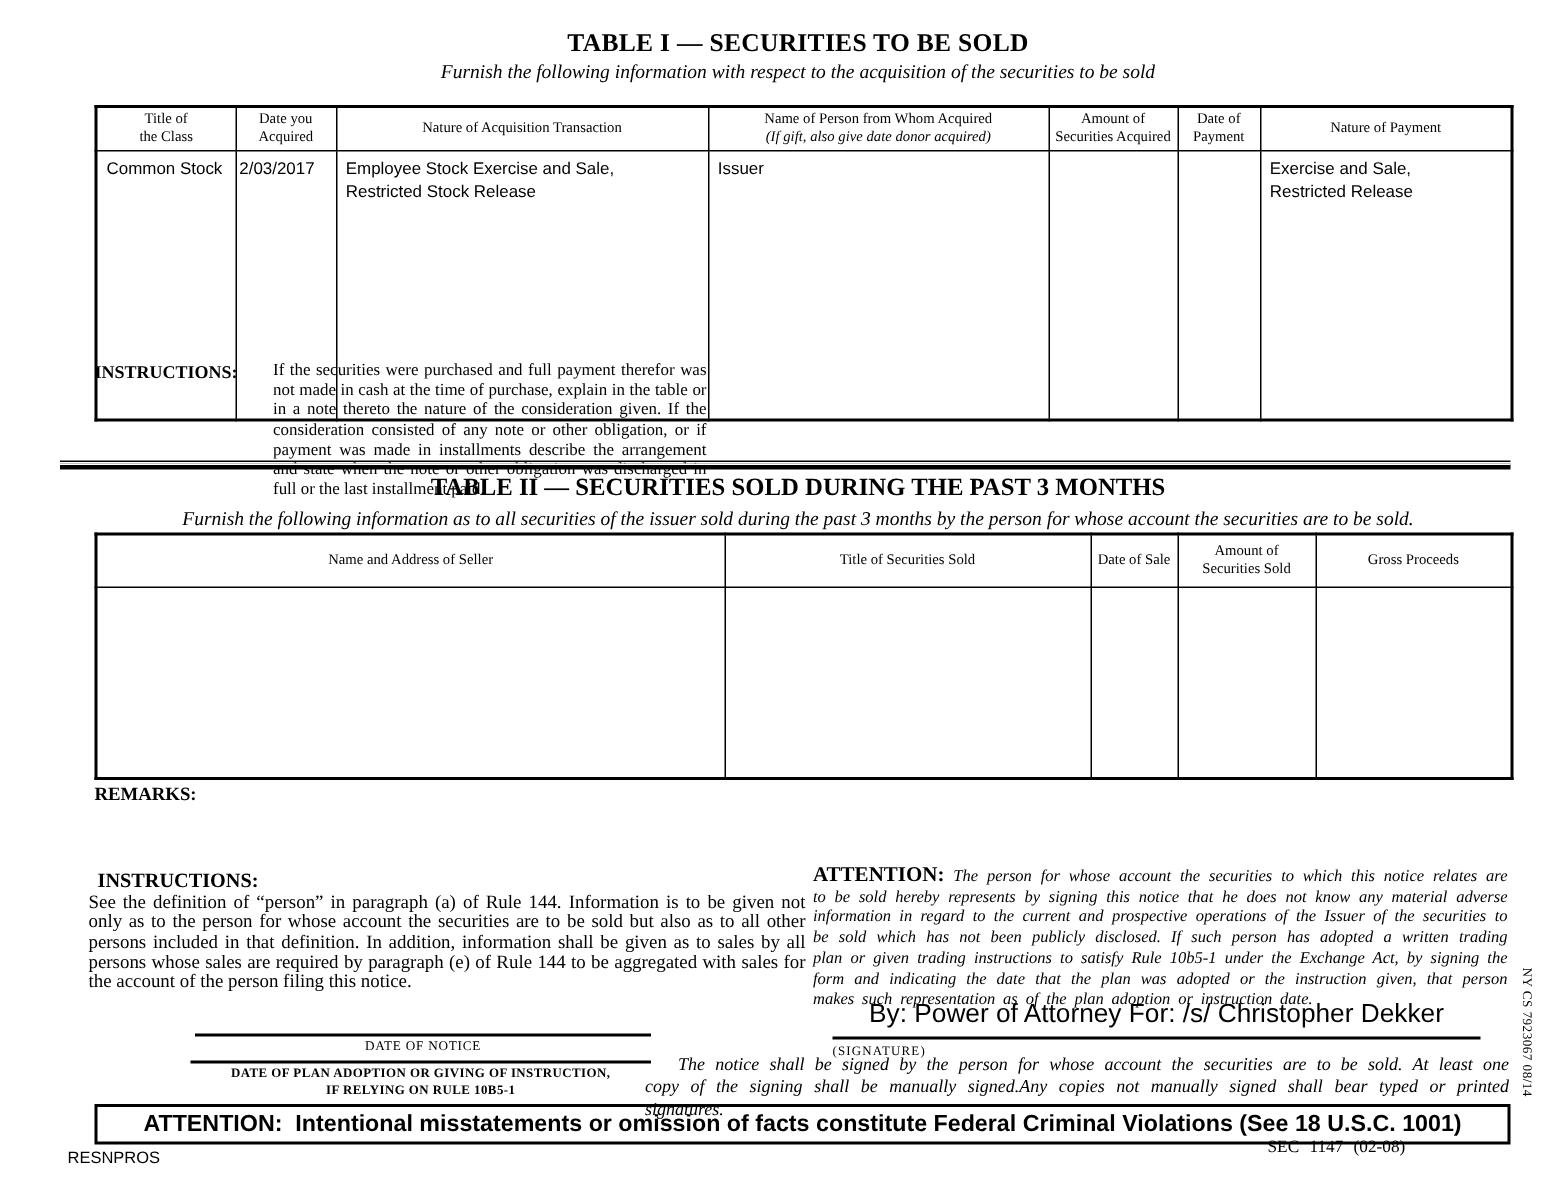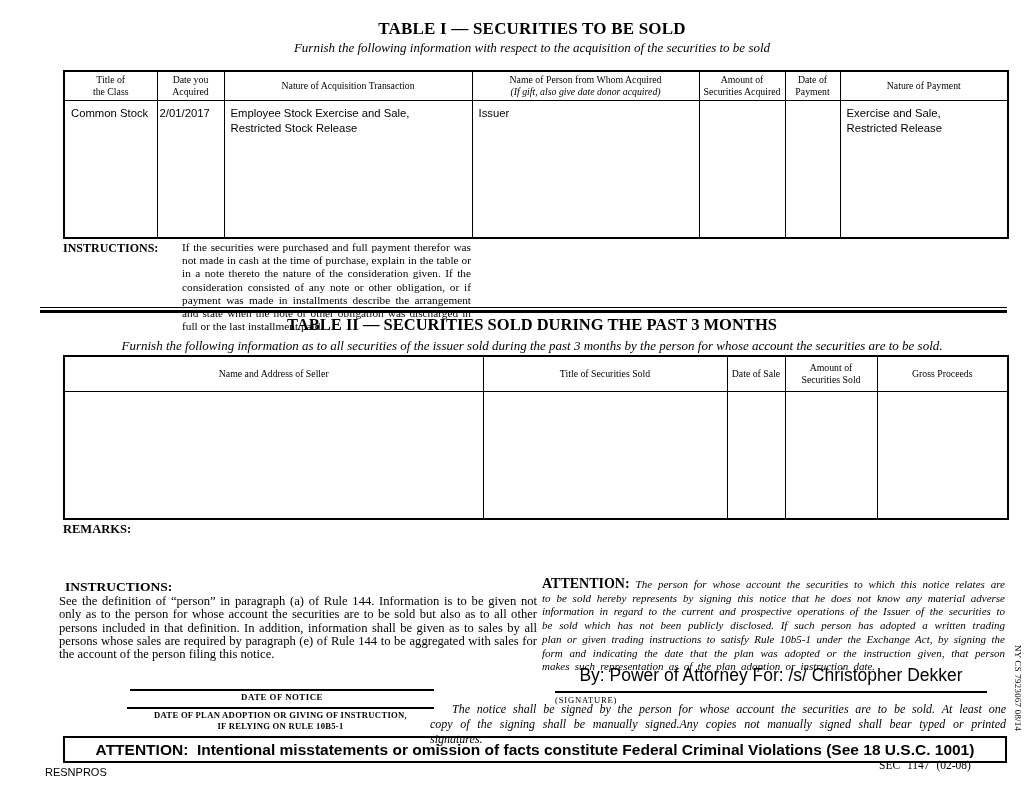--- a/index.html
+++ b/index.html
@@ -38,21 +38,21 @@
     font-family: "Liberation Sans", sans-serif;
     font-size: 11.3px;
     line-height: 15px;
     padding: 5px 5px 0 6px;
   }
   .pre { white-space: pre-line; }
   .it { font-style: italic; display: block; }
 
   .t1 { left: 63px; top: 70px; width: 944px; }
   .t1 thead tr { height: 29px; }
-  .t1 tbody tr { height: 138px; }
+  .t1 tbody tr { height: 180px; }
 
   .instr1-label { position: absolute; left: 63px; top: 241px; font-weight: bold; font-size: 12px; }
   .instr1-text {
     position: absolute; left: 182px; top: 241px; width: 289px;
     font-size: 11.3px; line-height: 13.2px; text-align: justify;
   }
 
   .thick-rule { position: absolute; left: 40px; top: 309px; width: 967px; height: 4px; background: #000; border-top: 1px solid #fff; }
   .thick-rule:before { content:""; position:absolute; left:0; top:-3px; width:100%; height:1px; background:#000; }
 
@@ -85,21 +85,21 @@
   }
   .sig-rule { position: absolute; left: 555px; top: 691px; width: 432px; height: 2px; background: #000; }
   .sig-caption {
     position: absolute; left: 555px; top: 695px; width: 432px;
     font-size: 8.6px; letter-spacing: 0.8px;
   }
 
   .date-rule1 { position: absolute; left: 130px; top: 689px; width: 304px; height: 2px; background: #000; }
   .date-label1 {
     position: absolute; left: 130px; top: 692px; width: 304px;
-    text-align: center; font-size: 8.8px; font-weight: 700; letter-spacing: 0.5px;
+    text-align: center; font-size: 8.8px; font-weight: 400; letter-spacing: 0.5px;
   }
   .date-rule2 { position: absolute; left: 127px; top: 707px; width: 307px; height: 2px; background: #000; }
   .date-label2 {
     position: absolute; left: 127px; top: 710px; width: 307px;
     text-align: center; font-size: 8.6px; font-weight: 600; letter-spacing: 0.3px; line-height: 10.5px;
   }
 
   .notice-text {
     position: absolute; left: 430px; top: 702px; width: 576px;
     font-size: 12px; font-style: italic; line-height: 14.8px;
@@ -115,21 +115,21 @@
     font-family: "Liberation Sans", sans-serif; font-weight: bold; font-size: 15.5px;
     white-space: pre;
   }
 
   .footer-left {
     position: absolute; left: 45px; top: 766px;
     font-family: "Liberation Sans", sans-serif; font-size: 11px;
   }
   .footer-right {
     position: absolute; left: 845px; top: 759px; width: 160px;
-    text-align: center; font-size: 11.5px; word-spacing: 4px;
+    text-align: left; font-size: 11.5px; word-spacing: 4px;
   }
   .edge-vertical {
     position: absolute; left: 1007px; top: 645px; height: 150px; width: 16px;
     writing-mode: vertical-rl; text-orientation: mixed;
     font-size: 8.8px; letter-spacing: 0.3px;
   }
 </style>
 </head>
 <body>
 
@@ -164,21 +164,21 @@
         <th><span class="pre">Amount of
 Securities Acquired</span></th>
         <th><span class="pre">Date of
 Payment</span></th>
         <th><span class="pre">Nature of Payment</span></th>
       </tr>
     </thead>
     <tbody>
       <tr>
         <td class="pre">Common Stock</td>
-        <td class="pre" style="padding-left:2px">2/01/2017</td>
+        <td class="pre" style="padding-left:2px">2/03/2017</td>
         <td class="pre">Employee Stock Exercise and Sale,
 Restricted Stock Release</td>
         <td class="pre">Issuer</td>
         <td class="pre"></td>
         <td class="pre"></td>
         <td class="pre">Exercise and Sale,
 Restricted Release</td>
       </tr>
     </tbody>
   </table>

